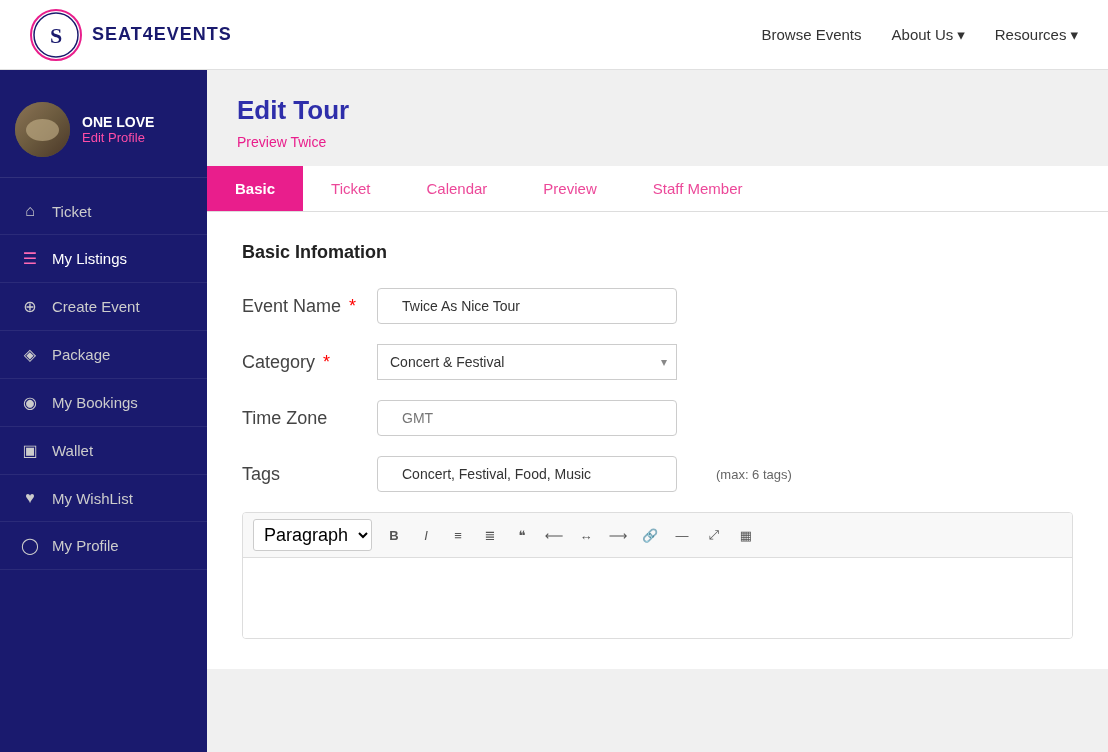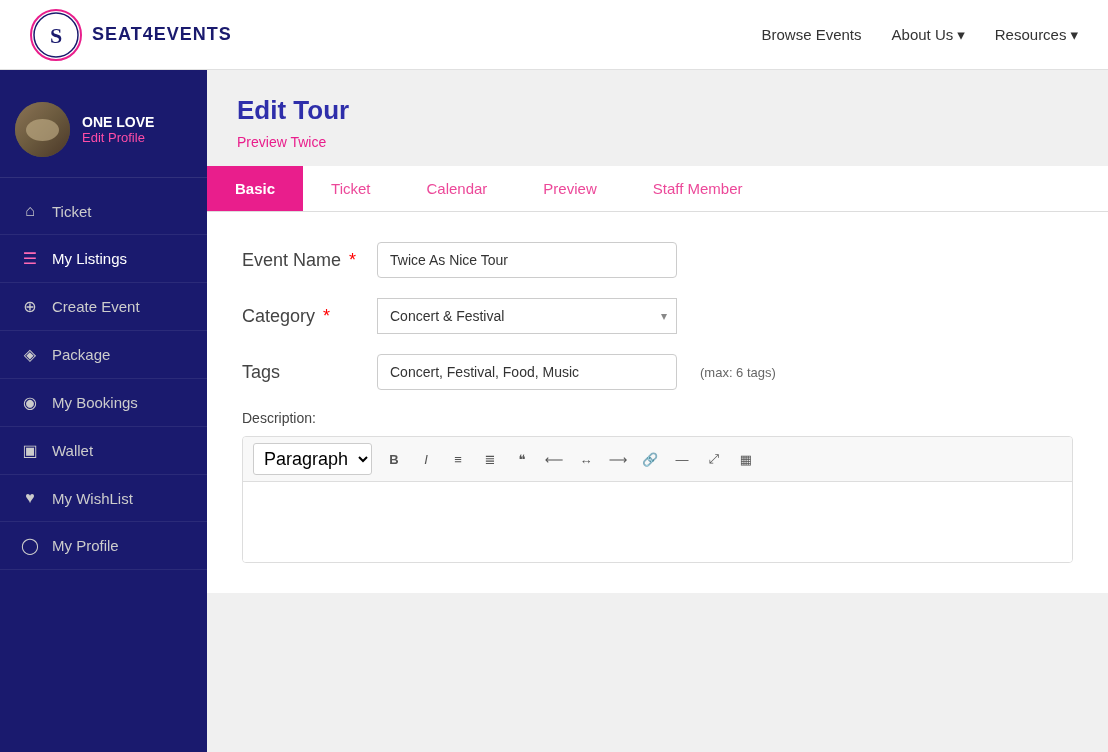--- a/index.html
+++ b/index.html
@@ -184,21 +184,21 @@
     .form-label {
       width: 120px;
       font-size: 18px;
       color: #444;
       flex-shrink: 0;
     }
     .required { color: red; margin-left: 3px; }
     .form-input {
       flex: 1;
       max-width: 300px;
-      padding: 9px 12px;
+      padding: 9px 24px;
       border: 1px solid #ccc;
       border-radius: 4px;
       font-size: 14px;
       color: #333;
       outline: none;
     }
     .form-select-wrapper {
       flex: 1;
       max-width: 300px;
       position: relative;
@@ -220,21 +220,21 @@
       right: 10px;
       top: 50%;
       transform: translateY(-50%);
       pointer-events: none;
       color: #888;
       font-size: 12px;
     }
     .tags-hint {
       font-size: 13px;
       color: #666;
-      margin-left: 8px;
+      margin-left: 24px;
     }
     .desc-label {
       font-size: 14px;
       color: #444;
       margin-bottom: 10px;
     }
 
     
     .editor-container {
       border: 1px solid #ddd;
@@ -361,20 +361,21 @@
 
     <div class="tabs">
       <button class="tab active">Basic</button>
       <button class="tab">Ticket</button>
       <button class="tab">Calendar</button>
       <button class="tab">Preview</button>
       <button class="tab">Staff Member</button>
     </div>
 
     <div class="form-area">
+      <h2 class="section-title">Basic Infomation</h2>
 
       <div class="form-row">
         <label class="form-label">
           <span>Event Name</span>
           <span class="required">*</span>
         </label>
         <input type="text" class="form-input" value="Twice As Nice Tour" style="">
       </div>
 
       <div class="form-row">
@@ -387,29 +388,32 @@
             <option>Concert &amp; Festival</option>
             <option>Sports</option>
             <option>Arts &amp; Theatre</option>
             <option>Comedy</option>
             <option>Family</option>
           </select>
           <span class="select-arrow">▾</span>
         </div>
       </div>
 
+      <div class="form-row">
+        <label class="form-label">Time Zone</label>
+        <input type="text" class="form-input" placeholder="GMT" style="">
+      </div>
 
       <div class="form-row">
         <label class="form-label">Tags</label>
         <input type="text" class="form-input" value="Concert, Festival, Food, Music" style="">
         <span class="tags-hint">(max: 6 tags)</span>
       </div>
 
       <div>
-        <div class="desc-label">Description:</div>
         <div class="editor-container">
           <div class="editor-toolbar">
             <select class="toolbar-select">
               <option>Paragraph</option>
               <option>Heading 1</option>
               <option>Heading 2</option>
             </select>
             <button class="toolbar-btn">
                 <strong>B</strong>
               </button>

